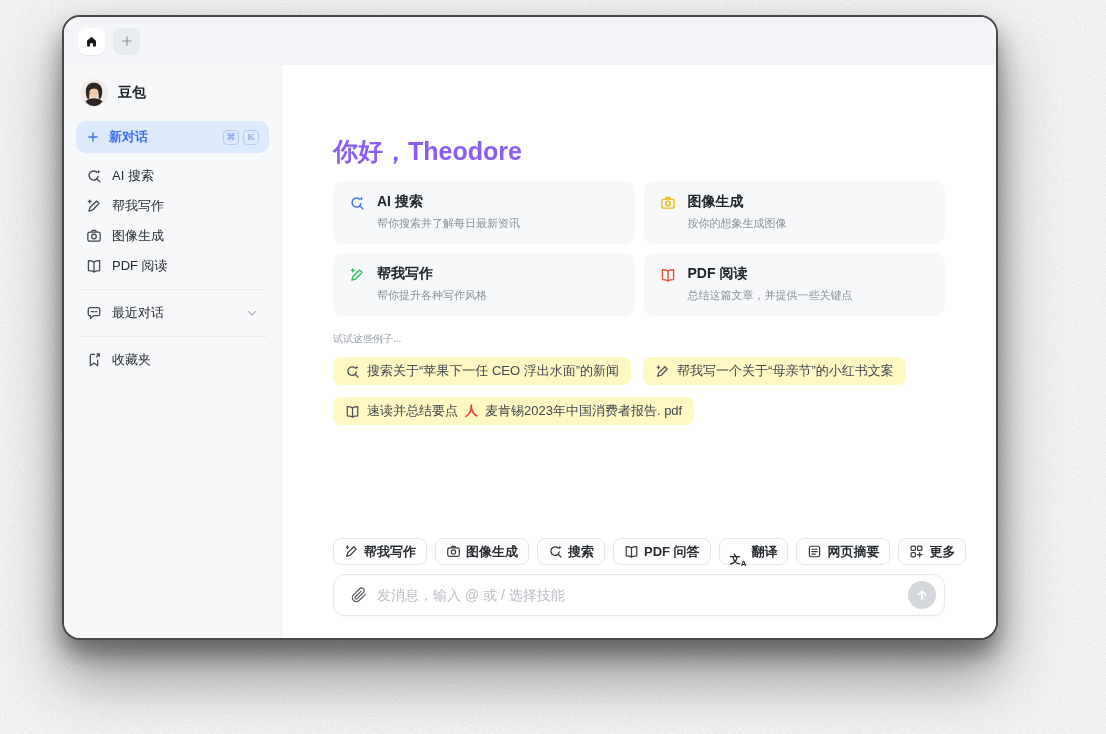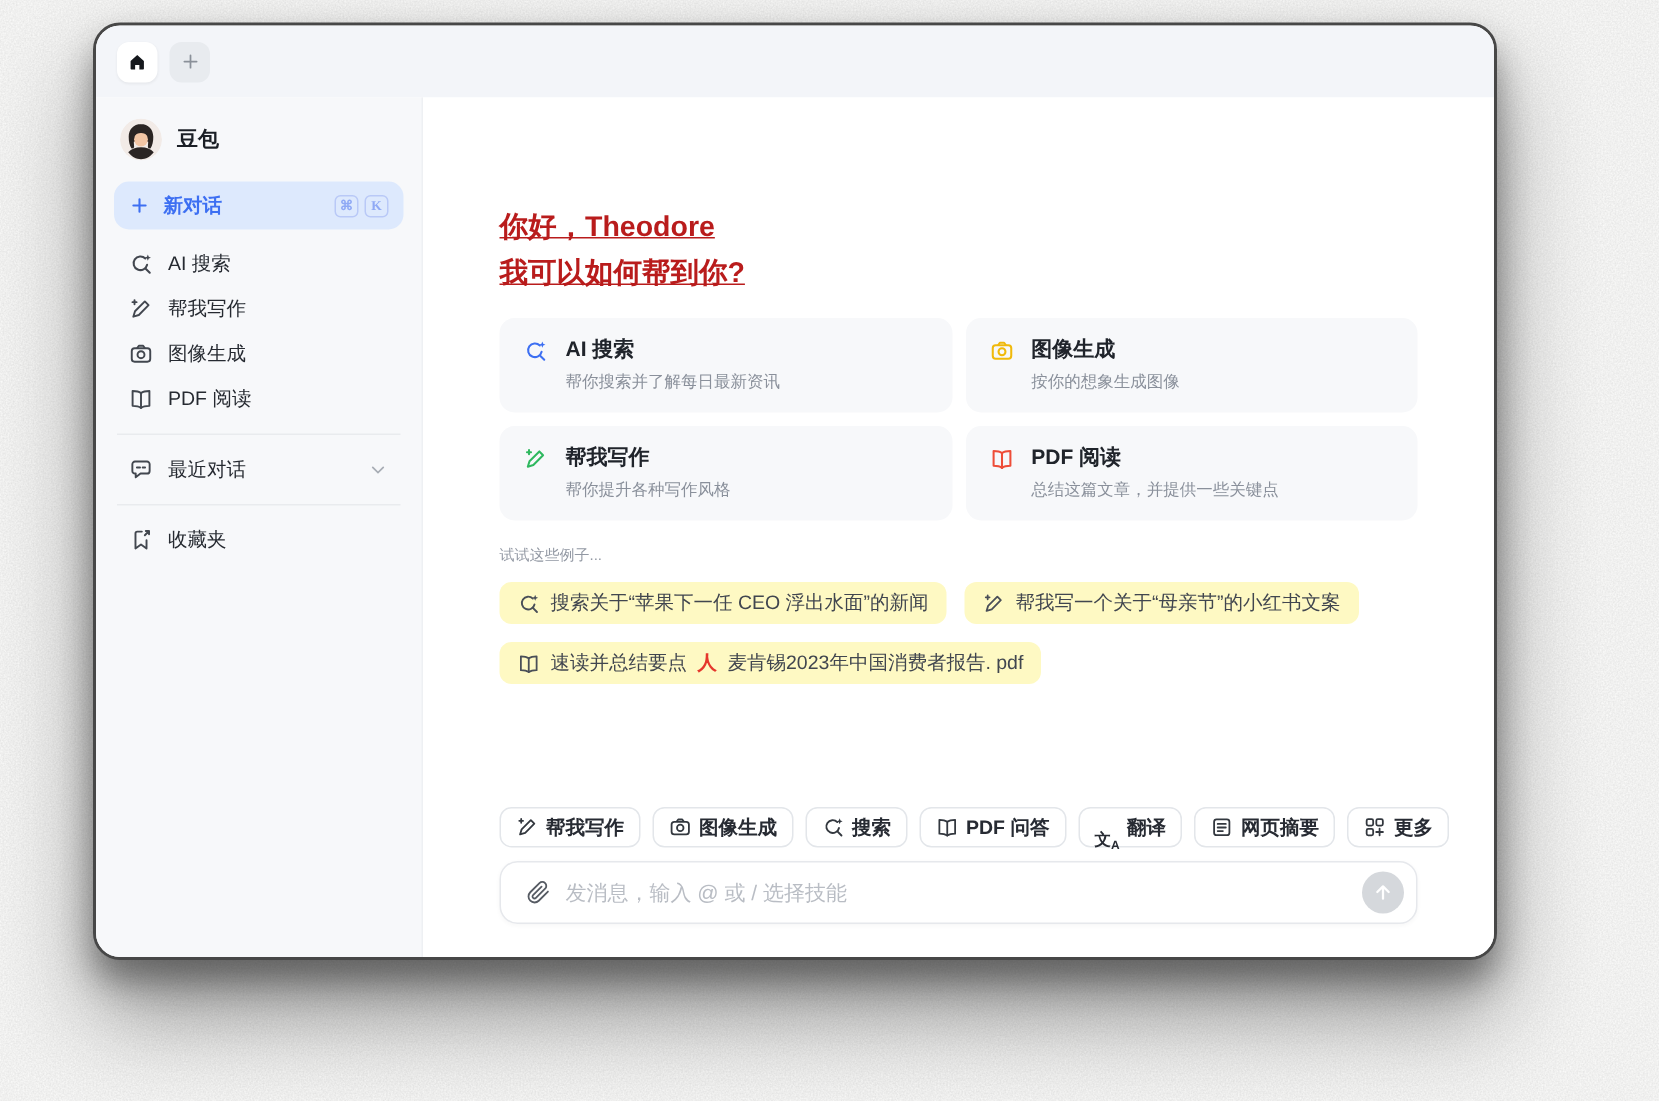--- a/index.html
+++ b/index.html
@@ -40,21 +40,21 @@
     border-radius:8px; font-size:13px; color:#262a31; cursor:pointer; }
   .sicon { width:16px; height:16px; color:#42474f; display:flex; flex:0 0 auto; }
   .sicon svg { width:16px; height:16px; }
   .chev { margin-left:auto; color:#a8adb5; display:flex; }
   .sdiv { height:1px; background:#e9ebee; margin:8px 2px; }
 
   
   .main { flex:1; background:#fff; display:flex; min-width:0; }
   .content { width:612px; margin:0 auto; padding-top:71px; padding-bottom:22px;
     display:flex; flex-direction:column; }
-  .greet { font-size:19px; font-weight:700; color:#b91c1c; line-height:31px;text-decoration:underline; }
+  .greet { font-size:25px; font-weight:700; color:#8b5cf6; line-height:31px; }
 
   .cards { margin-top:14px; display:grid; grid-template-columns:1fr 1fr; gap:9px; }
   .card { background:#f7f8fa; border-radius:10px; padding:12px 16px 13px;
     display:flex; gap:12px; cursor:pointer; }
   .cicon { width:16px; height:16px; margin-top:2px; flex:0 0 auto; }
   .cicon svg { width:16px; height:16px; }
   .ctitle { font-size:14px; font-weight:700; color:#20242b; }
   .cdesc { font-size:11px; color:#8a909b; margin-top:5px; }
   .c-blue{ color:#3d6ff2; } .c-green{ color:#2fb85f; }
   .c-yellow{ color:#f0b90b; } .c-red{ color:#ee4d38; }
@@ -213,21 +213,20 @@
               </svg>
           </span>
           <span>收藏夹</span>
         </div>
       </aside>
 
       <main class="main">
         <div class="content">
           <div class="greet">
             <div>你好，Theodore</div>
-            <div>我可以如何帮到你?</div>
           </div>
 
           <div class="cards">
             <div class="card">
               <span class="cicon c-blue">
                 <svg viewBox="0 0 20 20" fill="none" stroke="currentColor" stroke-width="1.7" stroke-linecap="round">
                     <path d="M13.6 5.4A5.7 5.7 0 1 0 15.1 10.6"></path>
                     <path d="M13.9 13.9 17.3 17.3"></path>
                     <path d="M15.7 2.1l.75 1.85 1.85.75-1.85.75-.75 1.85-.75-1.85-1.85-.75 1.85-.75z" fill="currentColor" stroke="none"></path>
                   </svg>

